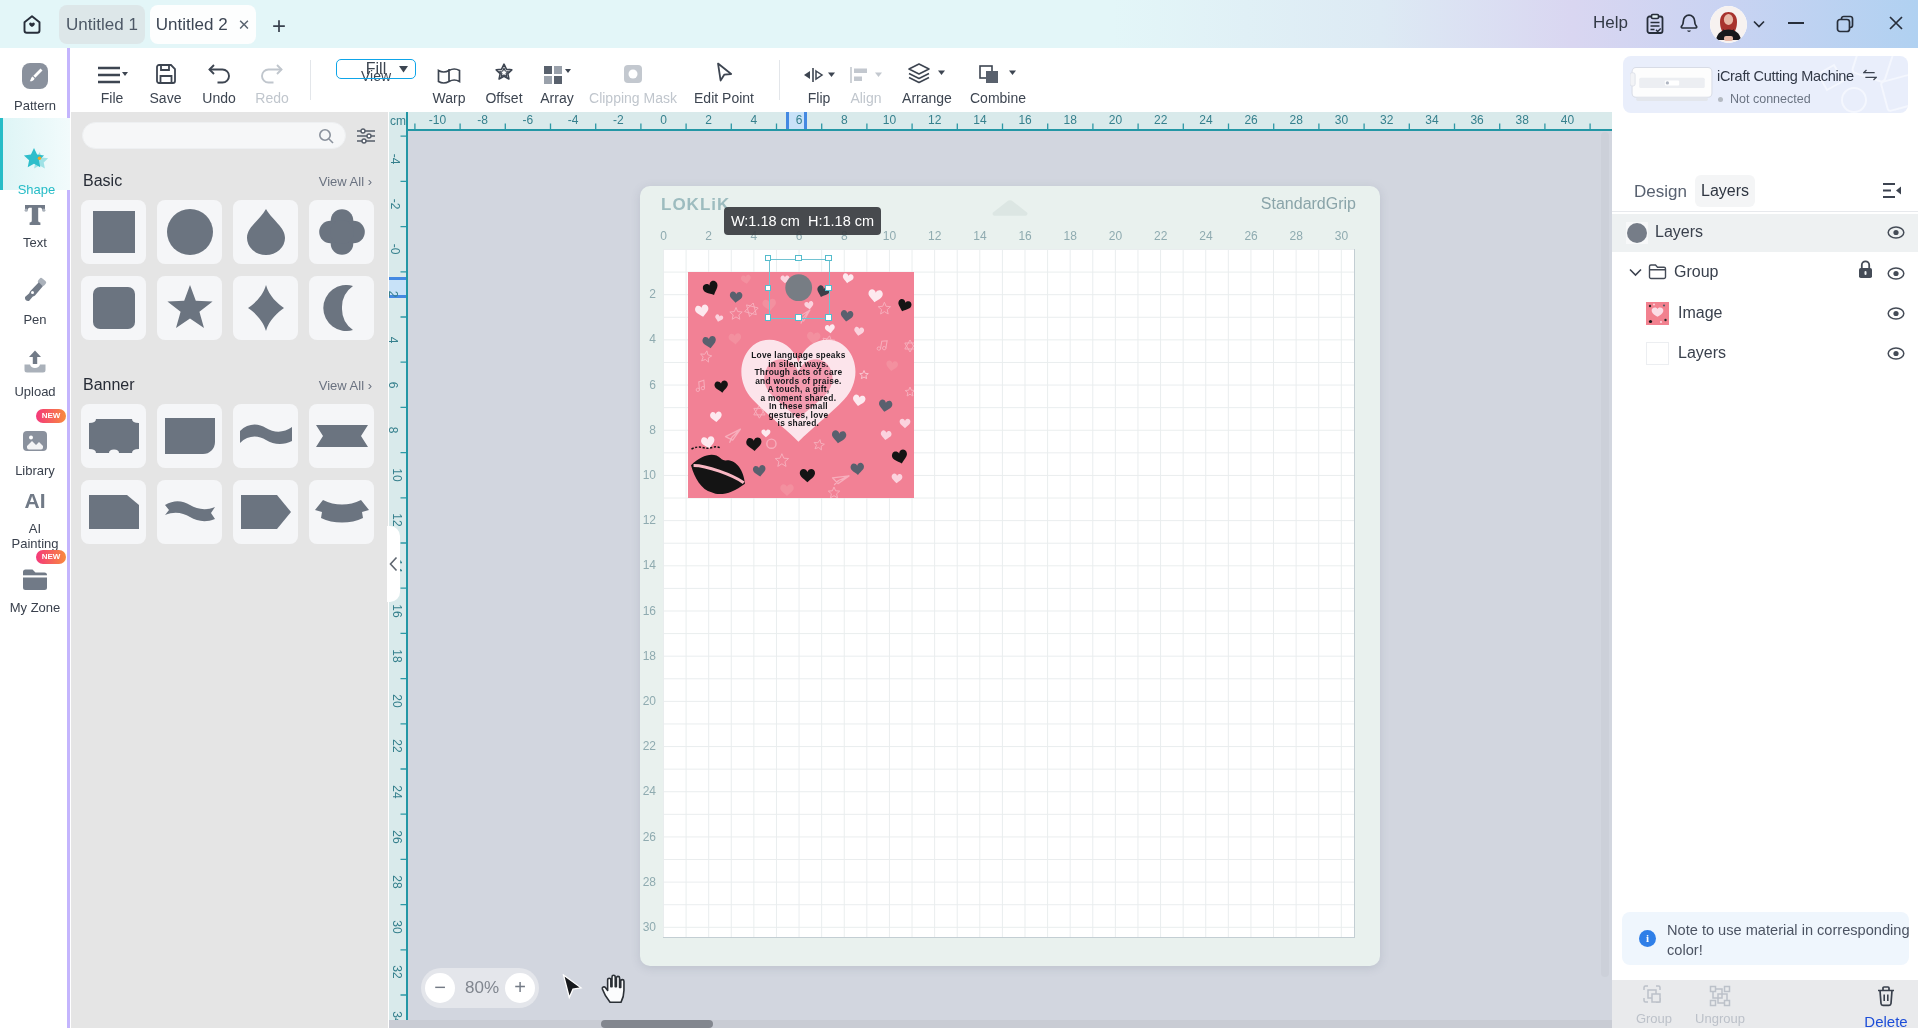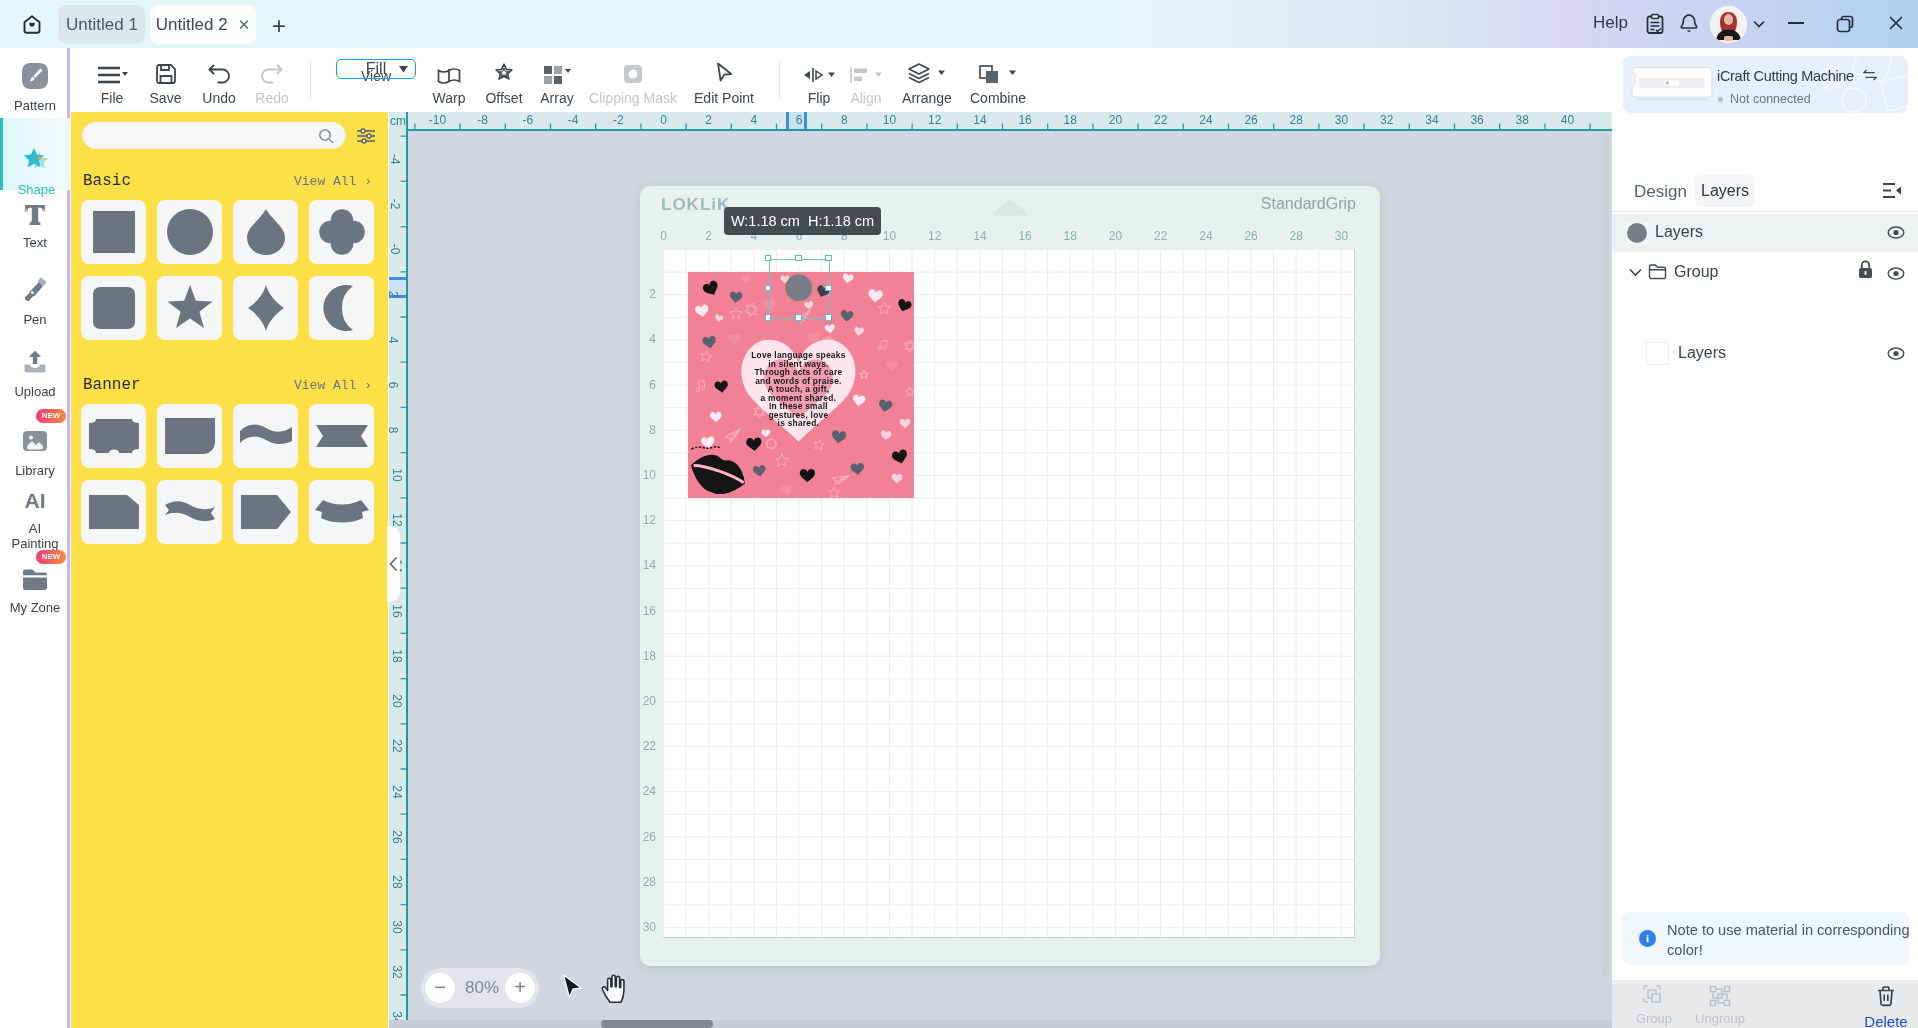--- a/index.html
+++ b/index.html
@@ -24,21 +24,21 @@
 
 
 #toolbar { left:71px; top:48px; width:1541px; height:64px; background:#fff; }
 .tbi { position:absolute; top:8px; text-align:center; color:#3d4551; font-size:14px; }
 .tbi .ic { height:30px; display:flex; align-items:flex-end; justify-content:center; }
 .tbi .tl { margin-top:4px; }
 .tbi.dis { color:#c0c6cd; }
 .tb-div { position:absolute; top:12px; width:1px; height:40px; background:#e3e6ea; }
 
 
-#panel { left:71px; top:112px; width:317px; height:916px; background:#fde047;font-family:Liberation Mono, monospace; }
+#panel { left:71px; top:112px; width:317px; height:916px; background:#e5e5e5; }
 #searchbox { left:11px; top:10px; width:264px; height:27px; background:#f6f7f8; border:1px solid #eef0f2; border-radius:14px; }
 .sec-head { position:absolute; left:12px; right:16px; display:flex; justify-content:space-between; align-items:center; }
 .sec-title { font-size:16px; color:#272c36; }
 .viewall { font-size:13px; color:#6a7280; }
 .tile { position:absolute; width:65px; height:64px; background:#f5f6f8; border-radius:8px; display:flex; align-items:center; justify-content:center; }
 
 
 #canvas { left:389px; top:112px; width:1223px; height:916px; background:#d2d6df; }
 #hruler { position:absolute; left:0; top:0; width:1223px; height:19px; background:#d9eaeb; border-bottom:2px solid #2397a5; }
 #vruler { position:absolute; left:0; top:0; width:19px; height:916px; background:#d9eaeb; border-right:2px solid #2397a5; }
@@ -771,20 +771,38 @@
       <svg class="abs" style="left:246px;top:6px" width="15" height="19" viewBox="0 0 15 19">
           <rect x="1" y="8" width="13" height="10" rx="1.8" fill="#454c57"></rect>
           <path d="M3.8 8 v-3 a3.7 3.7 0 0 1 7.4 0 v3" stroke="#454c57" stroke-width="1.8" fill="none"></path>
           <rect x="6.5" y="11" width="2" height="4" rx="1" fill="#eef1f2"></rect>
         </svg>
       <svg class="abs eye" style="right:13px;top:12px" width="18" height="15" viewBox="0 0 18 15">
           <ellipse cx="9" cy="7.5" rx="7.8" ry="5.6" fill="none" stroke="#454c57" stroke-width="1.5"></ellipse>
           <circle cx="9" cy="7.5" r="2.6" fill="#454c57"></circle>
         </svg>
     </div>
+    <div class="abs" style="left:0;top:246px;width:306px;height:40px">
+      <div class="abs" style="left:34px;top:8px;width:23px;height:23px;background:#f2818f;overflow:hidden">
+        <svg width="23" height="23" viewBox="0 0 23 23">
+          <path d="M11.5 7 c2-2.8 6.5-1 5.8 2.2 c-.5 2.3-3.6 4.4-5.8 5.6 c-2.2-1.2-5.3-3.3-5.8-5.6 c-.7-3.2 3.8-5 5.8-2.2Z" fill="#fbdde6"></path>
+          <circle cx="4" cy="4" r="1.2" fill="#2a2a2a"></circle>
+            <circle cx="18" cy="3.5" r="1.1" fill="#555c66"></circle>
+          <circle cx="19.5" cy="18" r="1.2" fill="#2a2a2a"></circle>
+            <circle cx="4.5" cy="19.5" r="1.6" fill="#1a1a1a"></circle>
+          <circle cx="15" cy="20" r="1" fill="#fbdde6"></circle>
+            <circle cx="8" cy="2.5" r="0.9" fill="#fbdde6"></circle>
+        </svg>
+      </div>
+      <div class="abs" style="left:66px;top:10px;font-size:16px;color:#3a414d">Image</div>
+      <svg class="abs eye" style="right:13px;top:12px" width="18" height="15" viewBox="0 0 18 15">
+          <ellipse cx="9" cy="7.5" rx="7.8" ry="5.6" fill="none" stroke="#454c57" stroke-width="1.5"></ellipse>
+          <circle cx="9" cy="7.5" r="2.6" fill="#454c57"></circle>
+        </svg>
+    </div>
     <div class="abs" style="left:0;top:286px;width:306px;height:40px">
       <div class="abs" style="left:34px;top:8px;width:23px;height:23px;background:#fff;border:1px solid #eceef1"></div>
       <div class="abs" style="left:66px;top:10px;font-size:16px;color:#3a414d">Layers</div>
       <svg class="abs eye" style="right:13px;top:12px" width="18" height="15" viewBox="0 0 18 15">
           <ellipse cx="9" cy="7.5" rx="7.8" ry="5.6" fill="none" stroke="#454c57" stroke-width="1.5"></ellipse>
           <circle cx="9" cy="7.5" r="2.6" fill="#454c57"></circle>
         </svg>
     </div>
     <div id="notecard" class="abs">
       <div class="abs" style="left:17px;top:18px;width:17px;height:17px;border-radius:50%;background:#2f7fe8;color:#fff;font-size:11px;font-weight:bold;text-align:center;line-height:17px;font-family:'Liberation Serif',serif">i</div>

